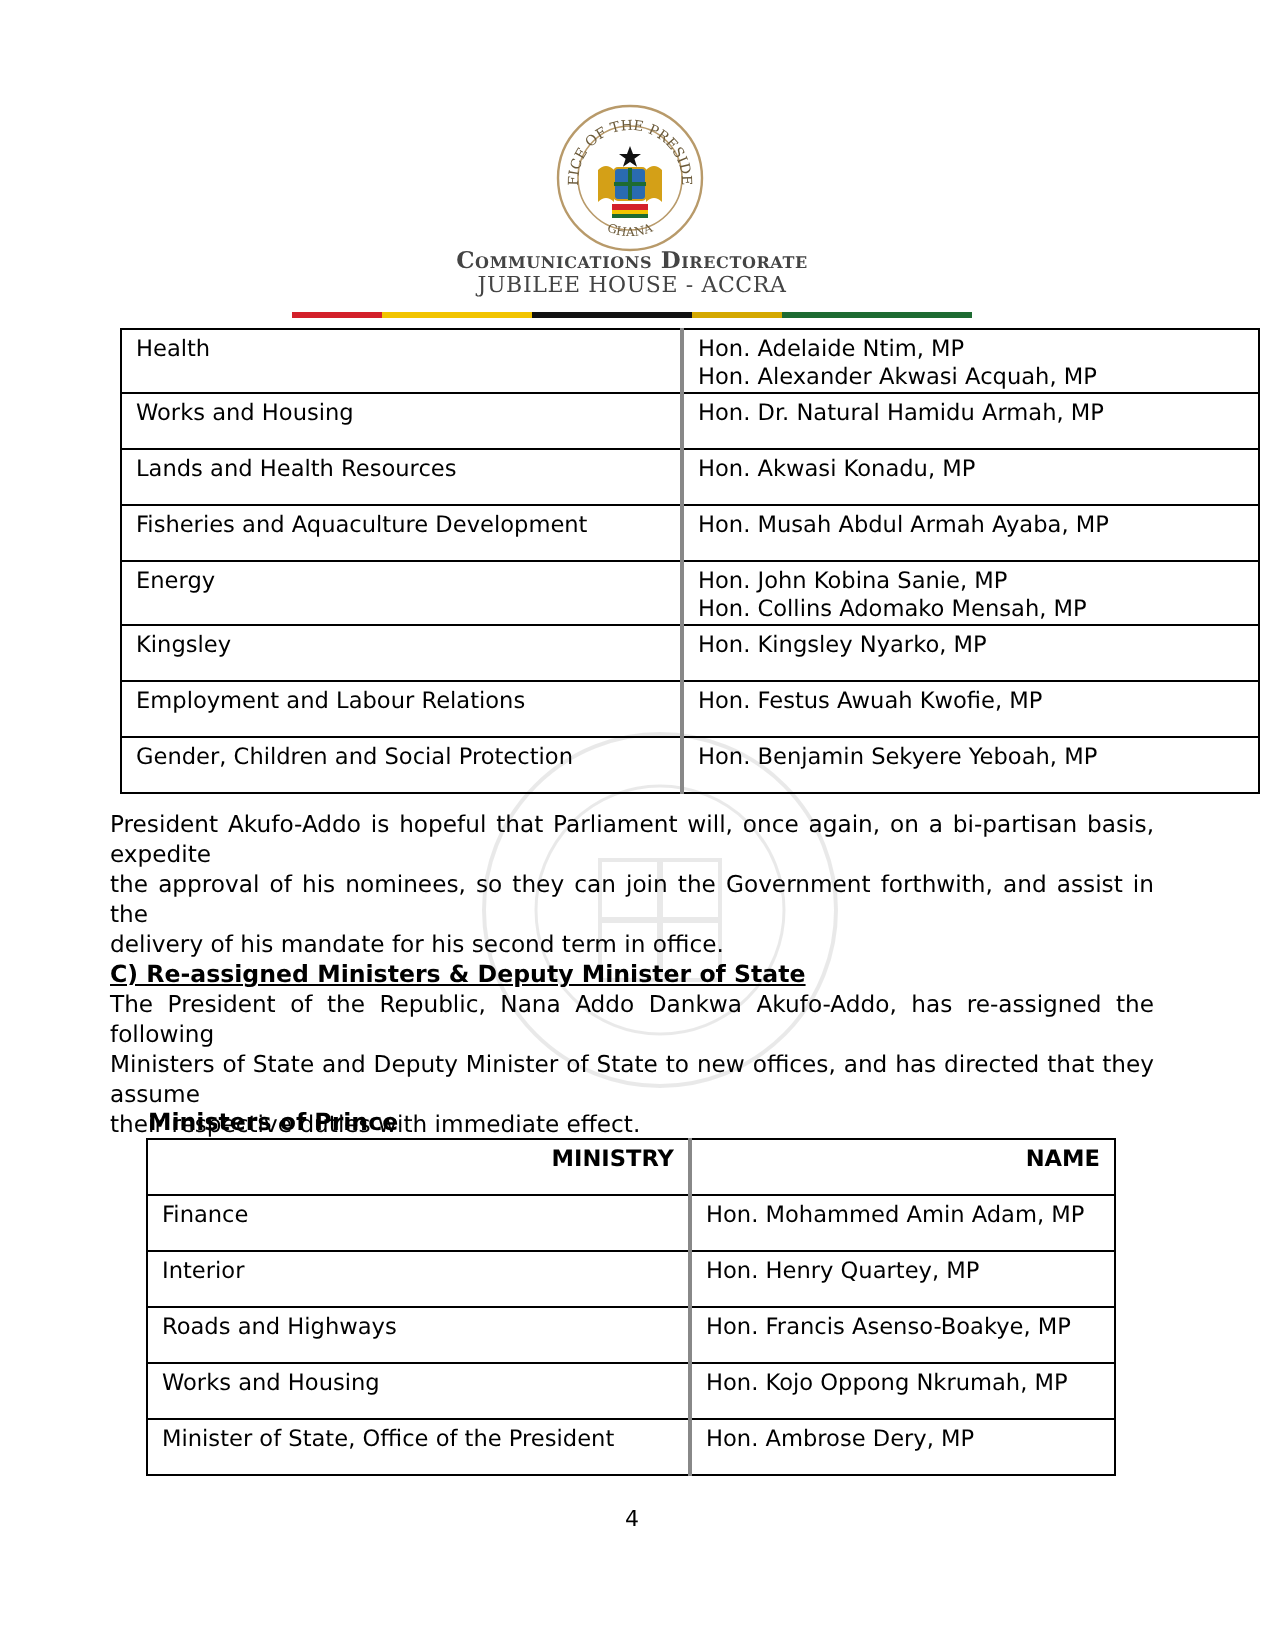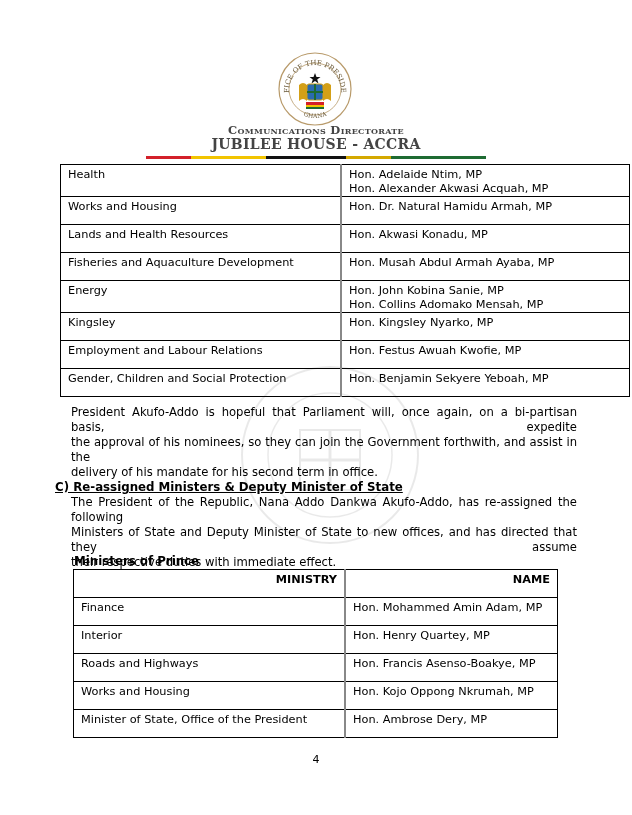--- a/index.html
+++ b/index.html
@@ -5,42 +5,42 @@
   html, body { margin: 0; padding: 0; background: #ffffff; }
   body { width: 632px; height: 815px; position: relative; overflow: hidden;
          font-family: "DejaVu Sans", sans-serif; color: #000; }
   .page { position: absolute; left: 0; top: 0; width: 632px; height: 815px; }
 
   
   .seal { position: absolute; left: 277px; top: 51px; width: 76px; height: 76px; }
   .hdr-title { position: absolute; left: 0; width: 632px; text-align: center;
                font-family: "DejaVu Serif", serif; color: #444; letter-spacing: 0.3px; }
   .hdr-title.t1 { top: 123px; font-size: 11.5px; font-variant: small-caps; font-weight: bold; }
-  .hdr-title.t2 { top: 136px; font-size: 14px; font-weight: bold; }
+  .hdr-title.t2 { top: 136px; font-size: 11px; font-weight: normal; }
   .flagbar { position: absolute; left: 146px; top: 156px; width: 340px; height: 3px; display: flex; }
   .flagbar span { height: 3px; display: block; }
 
   
   .watermark { position: absolute; left: 235px; top: 360px; width: 190px; height: 190px; opacity: 0.12; }
 
   
   table { border-collapse: collapse; position: absolute; font-size: 11.3px; }
   td { border: 1px solid #000; vertical-align: top; padding: 3px 7px 0 7px; line-height: 14px; }
   td.mid { border-left: 2px solid #888; }
   #t1 { left: 60px; top: 164px; width: 570px; }
   #t1 td.c1 { width: 265px; }
   #t2 { left: 73px; top: 569px; width: 485px; }
   #t2 td.c1 { width: 256px; }
   #t2 th { font-weight: bold; text-align: right; border: 1px solid #000; padding: 3px 7px 0 7px;
            line-height: 14px; vertical-align: top; height: 24px; }
   #t2 th.mid { border-left: 2px solid #888; }
 
   .para { position: absolute; left: 55px; width: 522px; font-size: 11.6px; line-height: 15px;
           text-align: justify; }
-  .para span.line { display: block; text-align: justify; text-align-last: justify; margin-left: 16px; }
+  .para span.line { display: block; text-align: justify; text-align-last: justify; }
   .para span.line.last { text-align-last: left; }
   .heading { position: absolute; left: 55px; top: 480px; font-size: 11.8px; font-weight: bold; text-decoration: underline; }
   .sub-heading { position: absolute; left: 74px; top: 554px; font-size: 11.8px; font-weight: bold; }
   .pagenum { position: absolute; left: 0; width: 632px; top: 753px; text-align: center; font-size: 11px; }
 </style>
 </head>
 <body>
 
 <div class="page">
 

